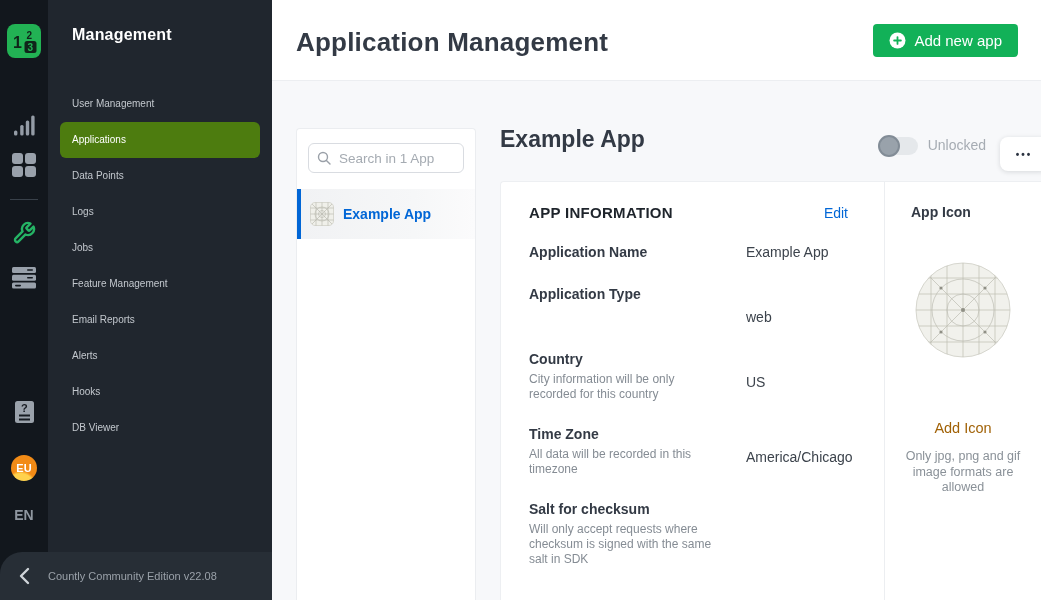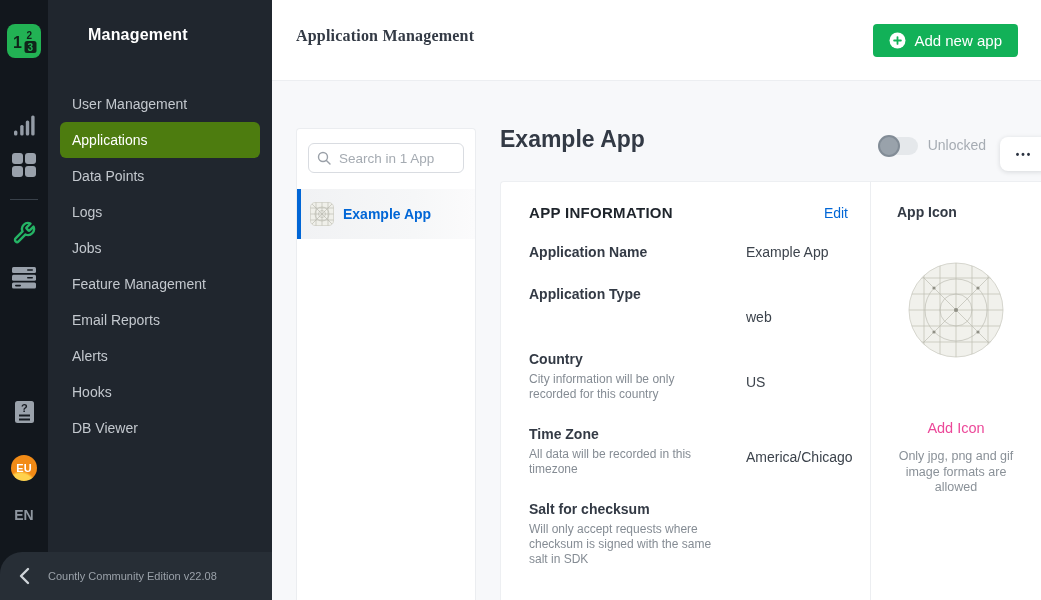--- a/index.html
+++ b/index.html
@@ -26,36 +26,36 @@
   .i-help   { left:14px; top:400px; }
   .avatar {
     position:absolute; left:11px; top:455px; width:26px; height:26px; border-radius:50%;
     background:radial-gradient(circle at 38% 120%, #ffd24d 0 36%, #f28b16 44%);
     color:#fff; font-size:11px; font-weight:bold; display:flex; align-items:center; justify-content:center;
     cursor:pointer;
   }
   .lang { position:absolute; left:0; top:507px; width:48px; text-align:center; color:#8f97a0;
           font-size:14px; font-weight:bold; cursor:pointer; }
 
-  .menu-title { padding-left:40px; color:#ffffff; font-size:16px; font-weight:600; letter-spacing:.2px; }
+  .menu-title { padding-left:24px; color:#ffffff; font-size:16px; font-weight:600; letter-spacing:.2px; }
   .menu ul { list-style:none; margin:42px 0 0; padding:0 12px; }
-  .menu li { height:36px; padding:8px 12px; font-size:14px; line-height:20px; color:#c3c8ce;
+  .menu li { height:36px; padding:8px 12px; font-size:10px; line-height:20px; color:#c3c8ce;
              border-radius:6px; cursor:pointer; white-space:nowrap; }
   .menu li.active { background:#4d7c0f; color:#fff; }
 
   .sidebar-footer { position:absolute; left:0; bottom:0; width:272px; height:48px; background:#272e36;
                     border-top-left-radius:22px; display:flex; align-items:center; z-index:3; }
   .collapse { width:48px; display:flex; justify-content:center; cursor:pointer; }
   .version { flex:1; text-align:left; color:#9aa1a9; font-size:11px; padding-right:10px; }
 
   
   .header { position:absolute; left:272px; top:0; right:0; height:81px; background:#fff;
             border-bottom:1px solid #eceef1; z-index:2; }
-  .page-title { position:absolute; left:24px; top:27px; margin:0; font-size:16px; font-weight:bold;
-                color:#333a45; letter-spacing:.2px;font-family:Liberation Serif, serif; }
+  .page-title { position:absolute; left:24px; top:27px; margin:0; font-size:26px; font-weight:bold;
+                color:#333a45; letter-spacing:.2px; }
   .add-btn { position:absolute; right:23px; top:24px; height:33px; border:none; border-radius:4px;
              background:#12b158; color:#fff; font-size:15px; display:flex; align-items:center; gap:8px;
              padding:0 16px; cursor:pointer; font-family:"Liberation Sans", sans-serif; }
 
   
   .content { position:absolute; left:272px; top:81px; right:0; bottom:0; background:#f7f8fa; }
 
   .list-card { position:absolute; left:24px; top:47px; width:180px; bottom:0; background:#fff;
                border:1px solid #ebedf0; border-bottom:none; border-radius:4px 4px 0 0; }
   .search-box { position:relative; margin:14px 11px 0; }
@@ -88,25 +88,25 @@
   .edit-link { color:#0166d6; font-size:14px; cursor:pointer; text-decoration:none; }
 
   .info-row { display:flex; margin-bottom:22px; }
   .info-row.no-desc { }
   .row-left { flex:0 0 217px; width:217px; }
   .row-label { font-size:14px; font-weight:bold; color:#333a45; line-height:20px; }
   .row-desc { font-size:12px; color:#858c94; line-height:15px; margin-top:3px; max-width:196px; }
   .row-value { font-size:14px; color:#3c434c; line-height:20px; }
   .info-row.has-desc .row-value { margin-top:23px; }
 
-  .icon-panel { position:absolute; right:0; top:0; bottom:0; width:171px; border-left:1px solid #eceef1;
+  .icon-panel { position:absolute; right:0; top:0; bottom:0; width:157px; border-left:1px solid #eceef1;
                 text-align:center; padding-top:22px; }
   .panel-title { text-align:left; padding-left:26px; font-size:14px; font-weight:bold; color:#333a45; }
   .icon-placeholder { margin:42px auto 0; width:96px; height:96px; line-height:0; }
-  .add-icon { display:block; margin-top:62px; color:#ec4899; font-size:14.5px; cursor:pointer; text-decoration:none; }
+  .add-icon { display:block; margin-top:62px; color:#a16207; font-size:14.5px; cursor:pointer; text-decoration:none; }
   .icon-note { margin:13px auto 0; font-size:12.5px; color:#8a9198; line-height:15.5px; width:130px; }
 </style>
 </head>
 <body>
 
 <div class="app">
 
   <aside class="sidebar">
     <div class="rail">
       <div class="logo">

